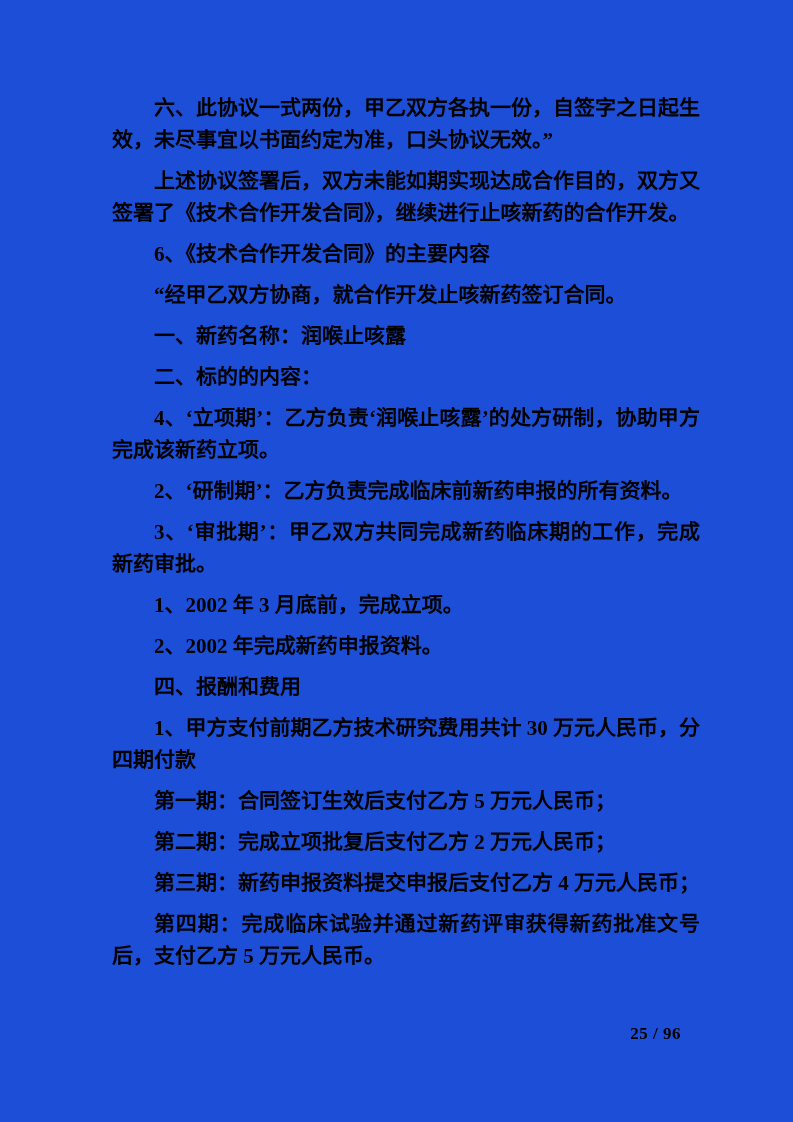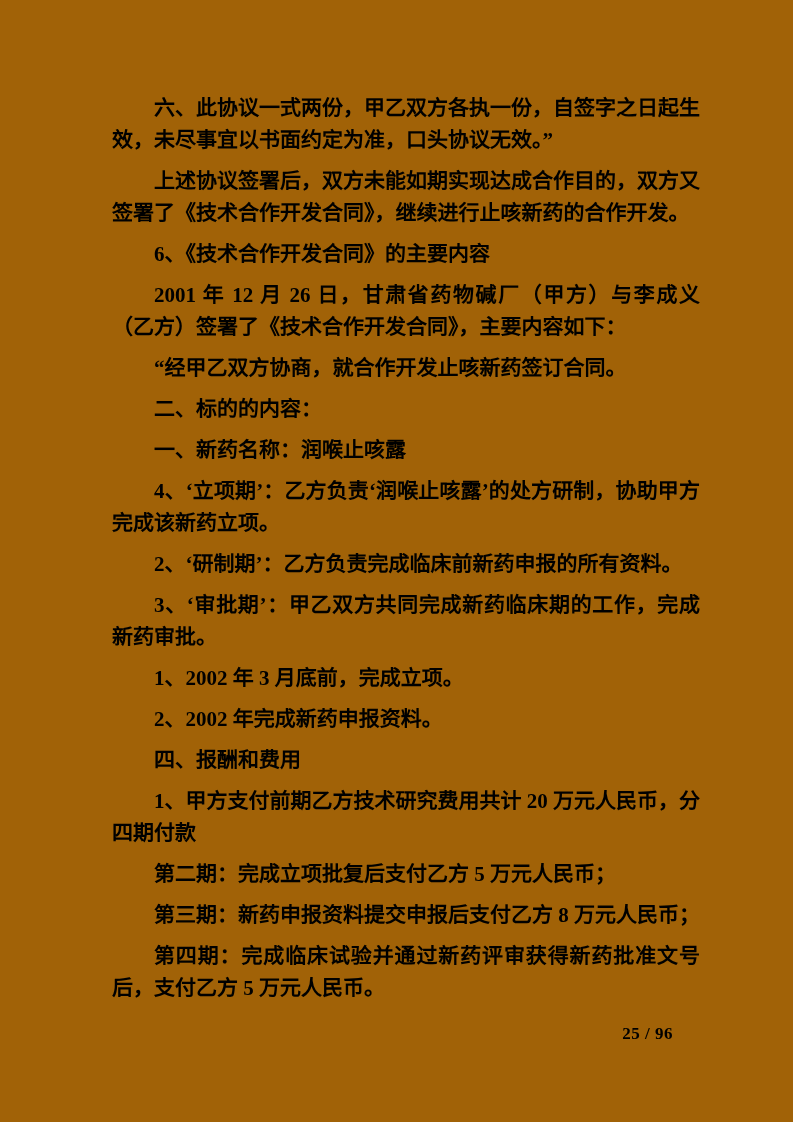--- a/index.html
+++ b/index.html
@@ -11,21 +11,21 @@
     width: 793px;
     height: 1122px;
     position: relative;
     overflow: hidden;
     font-family: "Liberation Serif", "DejaVu Serif", serif;
     color: #000000;
   }
   .sheet {
     position: absolute;
     inset: 0;
-    background: #a16207;
+    background: #1d4ed8;
   }
   .doc-body {
     position: absolute;
     top: 92px;
     left: 112px;
     width: 588px;
   }
   .para {
     margin: 0 0 9px 0;
     font-size: 21px;
@@ -33,50 +33,50 @@
     font-weight: bold;
     text-indent: 2em;
     text-align: justify;
     text-justify: inter-ideograph;
     word-break: break-all;
     color: #000000;
   }
   .footer {
     position: absolute;
     top: 1024px;
-    right: 120px;
+    right: 112px;
   }
   .page-number {
     font-size: 17px;
     line-height: 20px;
     font-weight: bold;
     letter-spacing: 0.5px;
     color: #000000;
   }
 </style>
 </head>
 <body>
 
 <div class="sheet">
   <main class="doc-body">
     <p class="para">六、此协议一式两份，甲乙双方各执一份，自签字之日起生效，未尽事宜以书面约定为准，口头协议无效。”</p>
     <p class="para">上述协议签署后，双方未能如期实现达成合作目的，双方又签署了《技术合作开发合同》，继续进行止咳新药的合作开发。</p>
     <p class="para">6、《技术合作开发合同》的主要内容</p>
-    <p class="para">2001 年 12 月 26 日，甘肃省药物碱厂（甲方）与李成义（乙方）签署了《技术合作开发合同》，主要内容如下：</p>
     <p class="para">“经甲乙双方协商，就合作开发止咳新药签订合同。</p>
+    <p class="para">一、新药名称：润喉止咳露</p>
     <p class="para">二、标的的内容：</p>
-    <p class="para">一、新药名称：润喉止咳露</p>
     <p class="para">4、‘立项期’：乙方负责‘润喉止咳露’的处方研制，协助甲方完成该新药立项。</p>
     <p class="para">2、‘研制期’：乙方负责完成临床前新药申报的所有资料。</p>
     <p class="para">3、‘审批期’：甲乙双方共同完成新药临床期的工作，完成新药审批。</p>
     <p class="para">1、2002 年 3 月底前，完成立项。</p>
     <p class="para">2、2002 年完成新药申报资料。</p>
     <p class="para">四、报酬和费用</p>
-    <p class="para">1、甲方支付前期乙方技术研究费用共计 20 万元人民币，分四期付款</p>
-    <p class="para">第二期：完成立项批复后支付乙方 5 万元人民币；</p>
-    <p class="para">第三期：新药申报资料提交申报后支付乙方 8 万元人民币；</p>
+    <p class="para">1、甲方支付前期乙方技术研究费用共计 30 万元人民币，分四期付款</p>
+    <p class="para">第一期：合同签订生效后支付乙方 5 万元人民币；</p>
+    <p class="para">第二期：完成立项批复后支付乙方 2 万元人民币；</p>
+    <p class="para">第三期：新药申报资料提交申报后支付乙方 4 万元人民币；</p>
     <p class="para">第四期：完成临床试验并通过新药评审获得新药批准文号后，支付乙方 5 万元人民币。</p>
   </main>
 
   <div class="footer">
     <span class="page-number">25 / 96</span>
   </div>
 </div>
 
 </body></html>

